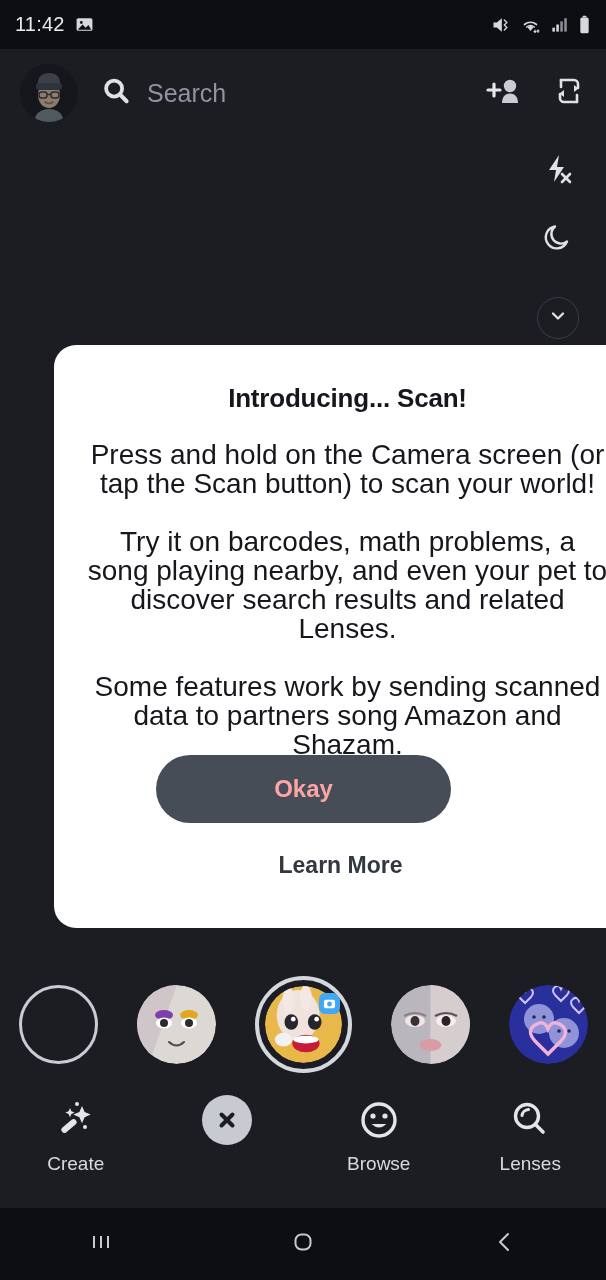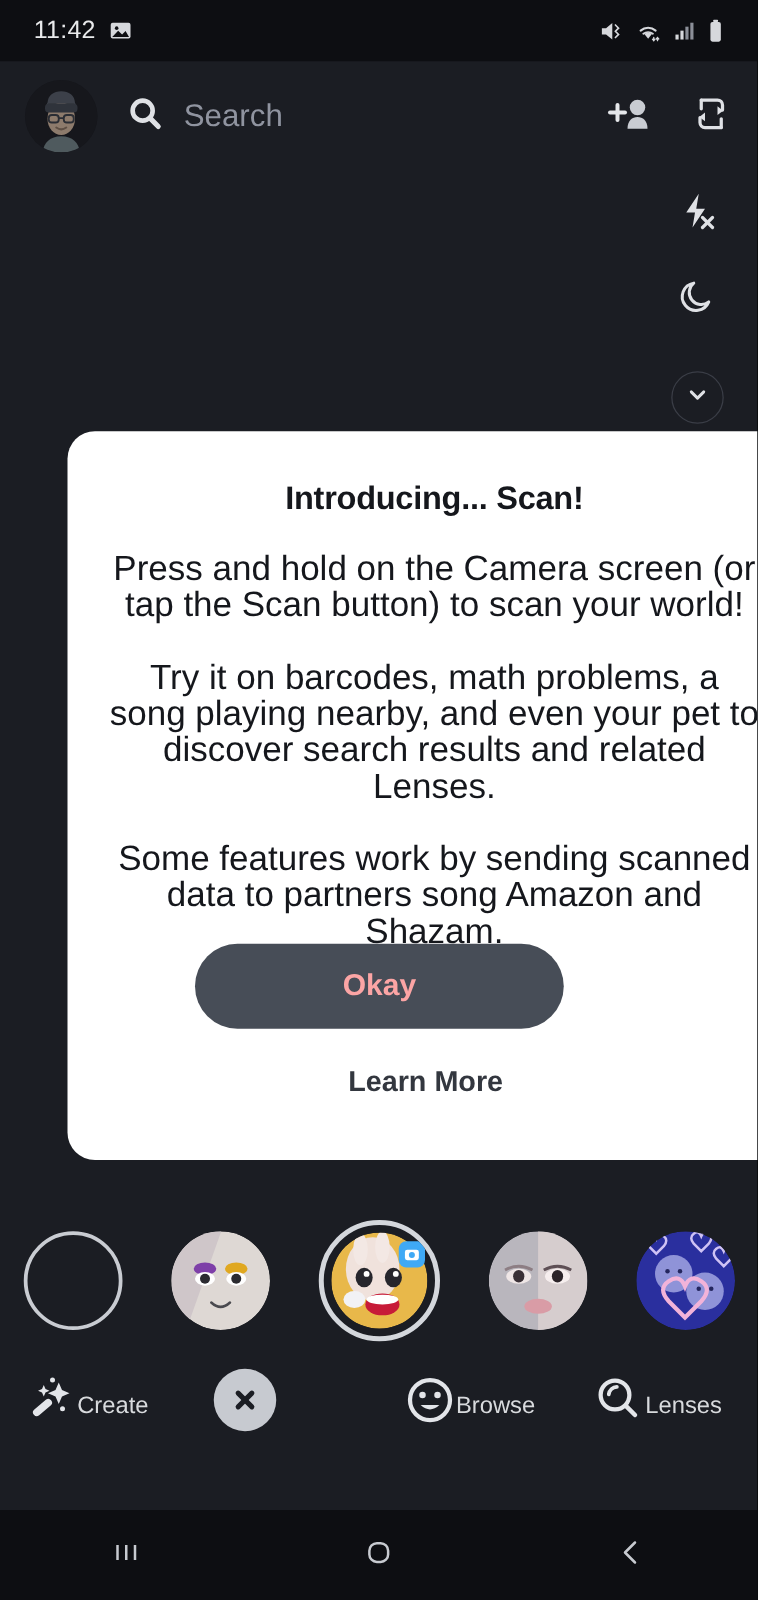--- a/index.html
+++ b/index.html
@@ -21,21 +21,21 @@
 
   
   .status-bar {
     position: absolute;
     top: 0; left: 0;
     width: 606px; height: 49px;
     background: #0d0e12;
     display: flex;
     align-items: center;
     justify-content: space-between;
-    padding: 0 27px;
+    padding: 0 15px;
     box-sizing: border-box;
   }
   .status-left {
     display: flex;
     align-items: center;
     gap: 10px;
   }
   .status-time {
     color: #e9eaec;
     font-size: 20px;
@@ -233,21 +233,21 @@
     height: 112px;
     display: flex;
     align-items: flex-start;
     justify-content: space-around;
     padding-top: 8px;
     box-sizing: border-box;
   }
   .nav-item {
     width: 112px;
     display: flex;
-    flex-direction: row;
+    flex-direction: column;
     align-items: center;
     position: relative;
   }
   .nav-icon {
     height: 48px;
     display: flex;
     align-items: center;
     justify-content: center;
   }
   .nav-label {

